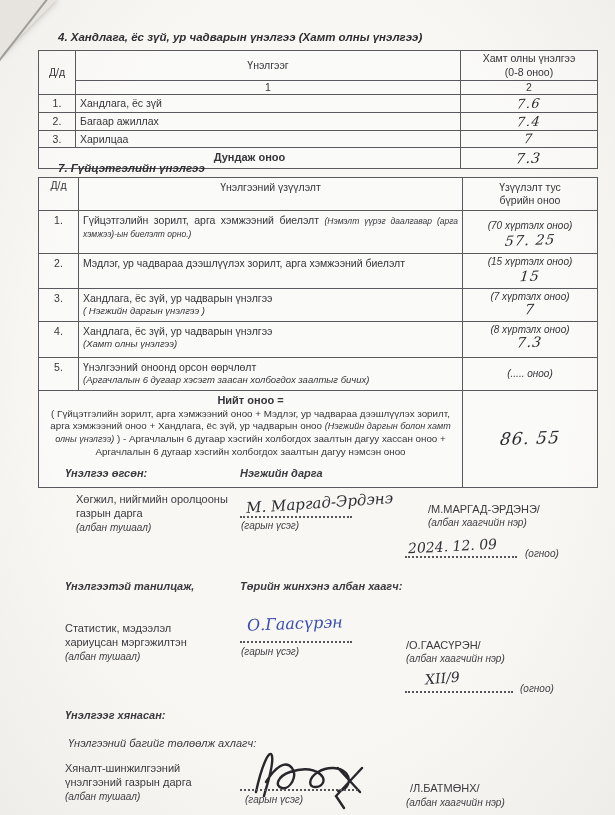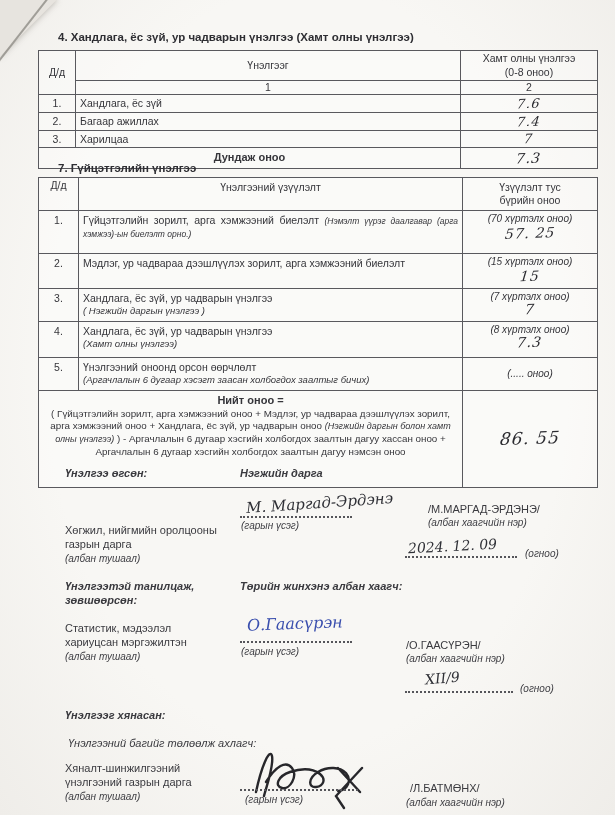--- a/index.html
+++ b/index.html
@@ -15,21 +15,21 @@
   }
   .corner-artifact{
     position:absolute;left:-28px;top:24px;width:110px;height:2px;
     background:#8f8c86;transform:rotate(-52deg);opacity:.8;
   }
   .corner-artifact2{
     position:absolute;left:-40px;top:-40px;width:80px;height:80px;
     background:#e7e4df;transform:rotate(45deg);box-shadow:0 0 6px rgba(120,115,105,.5);
   }
   .abs{position:absolute;}
-  .sec-title{font-weight:bold;font-size:11.5px;color:#2e2e33;}
+  .sec-title{font-weight:bold;font-size:11.5px;color:#2e2e33;font-style:italic;}
   table.form{border-collapse:collapse;table-layout:fixed;background:rgba(255,255,255,.35);}
   table.form td{
     border:1px solid #59595e;padding:1px 4px;vertical-align:middle;
     font-size:10.5px;color:#35353a;line-height:1.25;
   }
   .c-center{text-align:center;}
   .c-num{text-align:center;}
   .hdr{text-align:center;}
   .small-it{font-style:italic;font-size:8.5px;}
   .limit{font-style:italic;font-size:10px;text-align:center;display:block;}
@@ -118,21 +118,21 @@
       <td class="hdr" style="height:30px;vertical-align:top;">Д/д</td>
       <td class="hdr" style="vertical-align:top;padding-top:3px;">Үнэлгээний үзүүлэлт</td>
       <td class="hdr">
         <div>Үзүүлэлт тус</div>
         <div>бүрийн оноо</div>
       </td>
     </tr>
     <tr>
       <td class="c-num" style="height:38px;vertical-align:top;padding-top:3px;">1.</td>
       <td style="text-align:justify;vertical-align:top;padding-top:3px;margin-left:8px;"><span>Гүйцэтгэлийн зорилт, арга хэмжээний биелэлт </span><span class="small-it">(Нэмэлт үүрэг даалгавар (арга хэмжээ)-ын биелэлт орно.)</span></td>
-      <td class="score-cell" style="vertical-align:top;padding-top:2px;">
+      <td class="score-cell" style="vertical-align:top;padding-top:9px;">
         <span class="limit">(70 хүртэлх оноо)</span>
         <span class="hw hw-score" style="font-size:14px;">57. 25</span>
       </td>
     </tr>
     <tr>
       <td class="c-num" style="height:30px;vertical-align:top;padding-top:3px;">2.</td>
       <td style="text-align:justify;vertical-align:top;padding-top:3px;"><span>Мэдлэг, ур чадвараа дээшлүүлэх зорилт, арга хэмжээний биелэлт</span></td>
       <td class="score-cell" style="vertical-align:top;padding-top:2px;">
         <span class="limit">(15 хүртэлх оноо)</span>
         <span class="hw hw-score" style="font-size:14px;">15</span>
@@ -178,40 +178,39 @@
       <td class="score-cell">
         <span class="hw hw-big">86. 55</span>
       </td>
     </tr>
   </tbody>
     </table>
 
   <div class="abs sig-label bold-it" style="left:65px;top:466px;">Үнэлгээ өгсөн:</div>
   <div class="abs sig-label bold-it" style="left:240px;top:466px;">Нэгжийн дарга</div>
 
-  <div class="abs sig-label" style="left:65px;top:492px;width:175px;margin-top:31px;">
+  <div class="abs sig-label" style="left:76px;top:492px;width:175px;">
     <div>Хөгжил, нийгмийн оролцооны</div>
     <div>газрын дарга</div>
     <div class="caption">(албан тушаал)</div>
   </div>
 
   <div class="abs script" style="left:246px;top:494px;font-size:15px;transform:rotate(-4deg);">М. Маргад-Эрдэнэ</div>
   <div class="abs dotted" style="left:240px;top:516px;width:112px;"></div>
   <div class="abs caption" style="left:241px;top:520px;">(гарын үсэг)</div>
 
   <div class="abs sig-label" style="left:428px;top:502px;">/М.МАРГАД-ЭРДЭНЭ/</div>
   <div class="abs caption" style="left:428px;top:517px;">(албан хаагчийн нэр)</div>
 
   <div class="abs script" style="left:408px;top:538px;font-size:14px;transform:rotate(-3deg);">2024. 12. 09</div>
   <div class="abs dotted" style="left:405px;top:556px;width:112px;"></div>
   <div class="abs caption" style="left:525px;top:548px;">(огноо)</div>
 
   <div class="abs sig-label bold-it" style="left:65px;top:579px;width:170px;">
     <div>Үнэлгээтэй танилцаж,</div>
-    <div>зөвшөөрсөн:</div>
   </div>
   <div class="abs sig-label bold-it" style="left:240px;top:579px;">Төрийн жинхэнэ албан хаагч:</div>
 
   <div class="abs sig-label" style="left:65px;top:621px;width:175px;">
     <div>Статистик, мэдээлэл</div>
     <div>хариуцсан мэргэжилтэн</div>
     <div class="caption">(албан тушаал)</div>
   </div>
 
   <div class="abs script script-blue" style="left:247px;top:614px;font-size:16px;transform:rotate(-2deg);">О.Гаасүрэн</div>

